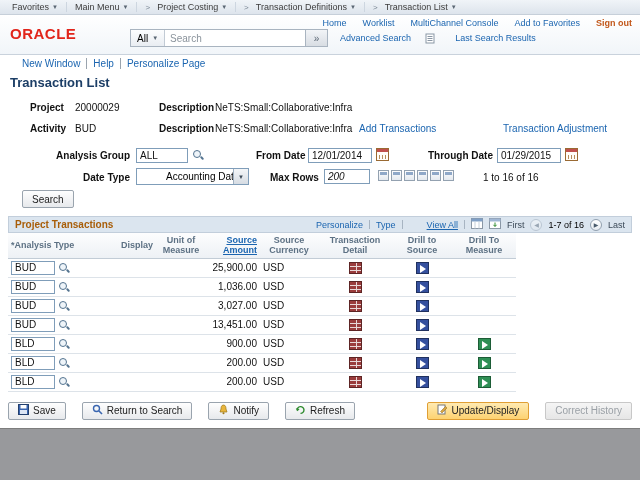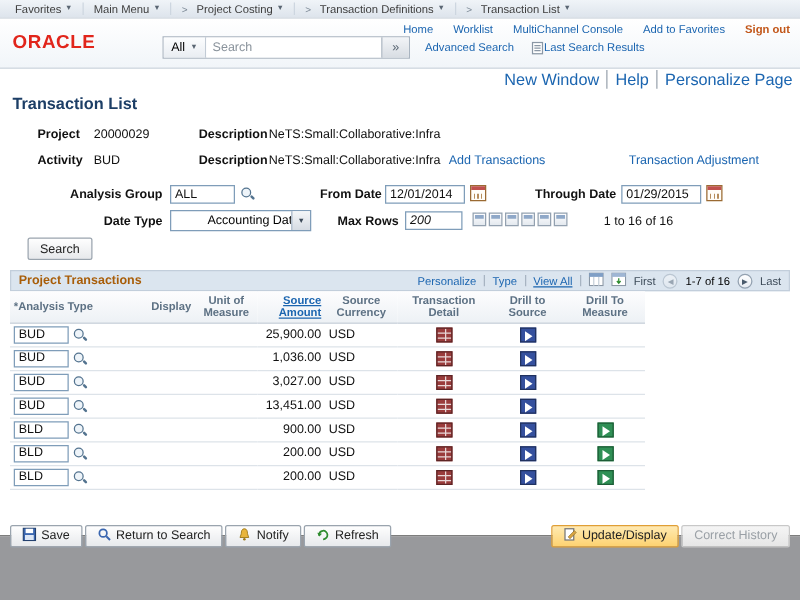--- a/index.html
+++ b/index.html
@@ -24,21 +24,21 @@
   .searchrow{position:absolute;left:130px;top:14px;display:flex;align-items:center;font-size:10px;}
   .searchgroup{display:flex;align-items:stretch;height:18px;border:1px solid #a9b4c0;background:#fff;}
   .scope{display:flex;align-items:center;gap:4px;padding:0 6px;background:linear-gradient(#fcfdfe,#e9edf2);border-right:1px solid #c2cbd5;cursor:pointer;}
   .searchinput{border:none;outline:none;width:140px;padding:0 5px;font-size:10px;font-family:inherit;color:#333;}
   .searchinput::placeholder{color:#8a939c;}
   .gobtn{width:22px;border:none;border-left:1px solid #a9b4c0;background:linear-gradient(#f2f4f7,#d8dde3);color:#5a6673;font-size:10px;cursor:pointer;font-family:inherit;}
   .slink{color:#1b65b0;text-decoration:none;font-size:9px;margin-left:12px;cursor:pointer;white-space:nowrap;}
   .ico-doc{margin-left:14px;display:inline-flex;}
 
   
-  .pagebar{height:14px;display:flex;justify-content:flex-end;align-items:center;padding:2px 0 0;font-size:13px;}
+  .pagebar{height:14px;display:flex;justify-content:flex-start;align-items:center;padding:2px 16px 0;font-size:10px;}
   .pagebar a{color:#1b65b0;text-decoration:none;padding:0 6px;cursor:pointer;}
   .pagebar a + a{border-left:1px solid #9aa4ae;}
 
   .content{padding:2px 8px 0;}
   .pagetitle{font-size:13px;font-weight:bold;color:#1c3e66;margin:4px 0 12px 2px;}
 
   .inforow{position:relative;height:15px;font-size:10px;margin-bottom:6px;}
   .inforow .lbl{position:absolute;font-weight:bold;color:#111;}
   .inforow .val{position:absolute;color:#111;}
   .inforow .ilink{position:absolute;color:#1b65b0;text-decoration:none;cursor:pointer;}
@@ -64,21 +64,21 @@
 
   .btn{display:inline-flex;align-items:center;gap:4px;height:18px;padding:0 9px;font-size:10px;font-family:inherit;color:#222;background:linear-gradient(#fefefe,#e7e9ec);border:1px solid #9aa4ae;border-radius:2px;cursor:pointer;white-space:nowrap;}
   .searchbtn{position:absolute;left:14px;top:44px;}
 
   
   .gridwrap{margin-top:4px;}
   .gridbar{height:17px;background:#dbe5ef;border:1px solid #c2cedb;display:flex;align-items:center;padding:0 6px;font-size:9px;}
   .gridtitle{color:#a85d08;font-weight:bold;font-size:10px;}
   .gridtools{margin-left:auto;display:flex;align-items:center;gap:6px;}
   .gridtools a{color:#1b65b0;text-decoration:none;cursor:pointer;}
-  .gridtools a.ul{text-decoration:underline;}
+  .gridtools a.ul{text-decoration:underline;margin-left:18px;}
   .vsep{width:1px;height:9px;background:#a7b4c2;}
   .pgarrow{width:12px;height:12px;border-radius:50%;border:1px solid #93a1b0;background:linear-gradient(#fff,#e6ebf1);display:inline-flex;align-items:center;justify-content:center;font-size:6px;color:#4a5b6c;cursor:pointer;}
   .pgarrow.dis{opacity:.45;cursor:default;}
   .firstlast{color:#3c4a58 !important;text-align:center;}
 
   .ptable{border-collapse:collapse;font-size:10px;table-layout:fixed;width:508px;}
   .ptable th{background:linear-gradient(#fdfdfe,#edf1f5);border-bottom:1px solid #c2ccd6;color:#5d7184;font-weight:bold;font-size:9px;padding:2px 3px;line-height:1.15;vertical-align:middle;}
   th.al{text-align:left;} th.ar{text-align:right;} th.ac{text-align:center;}
   .collink{color:#1b65b0;text-decoration:underline;cursor:pointer;font-weight:bold;}
   .ptable td{border-bottom:1px solid #dde3e9;height:19px;padding:0 3px;vertical-align:middle;color:#111;}
@@ -87,21 +87,21 @@
   .c-cur{padding-left:6px;}
   .c-ico{text-align:center;}
   .cellinput{width:44px;height:14px;border:1px solid #7f9db9;font-size:10px;font-family:inherit;padding:0 3px;vertical-align:middle;color:#111;}
   .cellmag{margin-left:3px;}
   .ico-detail{display:inline-block;width:13px;height:12px;border:1px solid #5d2424;background-color:#9a3c3c;background-image:linear-gradient(#e8d8d8,#e8d8d8),linear-gradient(#e8d8d8,#e8d8d8),linear-gradient(#e8d8d8,#e8d8d8);background-size:100% 1px,100% 1px,1px 100%;background-position:0 3px,0 7px,6px 0;background-repeat:no-repeat;vertical-align:middle;cursor:pointer;}
   .ico-drill{display:inline-block;width:13px;height:12px;border:1px solid #20315f;background:#35509e;position:relative;vertical-align:middle;cursor:pointer;}
   .ico-drill::after{content:'';position:absolute;left:3px;top:2px;border-left:6px solid #fff;border-top:4px solid transparent;border-bottom:4px solid transparent;}
   .ico-billing{background:#2f8f55;border-color:#1c5c36;}
 
   
-  .toolbar{display:flex;align-items:flex-end;gap:2px;margin-top:28px;}
+  .toolbar{display:flex;align-items:flex-end;gap:16px;margin-top:10px;}
   .tspacer{flex:1;}
   .btn-update{background:linear-gradient(#ffeab2,#fdd271);border-color:#e09f35;}
   .btn-correct{color:#9aa0a6;background:linear-gradient(#f5f5f5,#e6e6e6);border-color:#c8c8c8;cursor:default;}
 </style>
 </head>
 <body>
 
 <div class="window">
   <div class="app">
 
@@ -148,21 +148,21 @@
         </div>
         <a class="slink">Advanced Search</a>
         <span class="ico-doc">
           <svg width="10" height="11">
               <rect x="1" y="1" width="8" height="9" fill="#fff" stroke="#8a97a5"></rect>
               <line x1="2.5" y1="3.5" x2="7.5" y2="3.5" stroke="#8a97a5"></line>
               <line x1="2.5" y1="5.5" x2="7.5" y2="5.5" stroke="#8a97a5"></line>
               <line x1="2.5" y1="7.5" x2="7.5" y2="7.5" stroke="#8a97a5"></line>
             </svg>
         </span>
-        <a class="slink" style="margin-left:0;">Last Search Results</a>
+        <a class="slink" style="margin-left:20px;">Last Search Results</a>
       </div>
     </div>
 
     <div class="pagebar">
       <a>New Window</a>
       <a>Help</a>
       <a>Personalize Page</a>
     </div>
 
     <div class="content">

